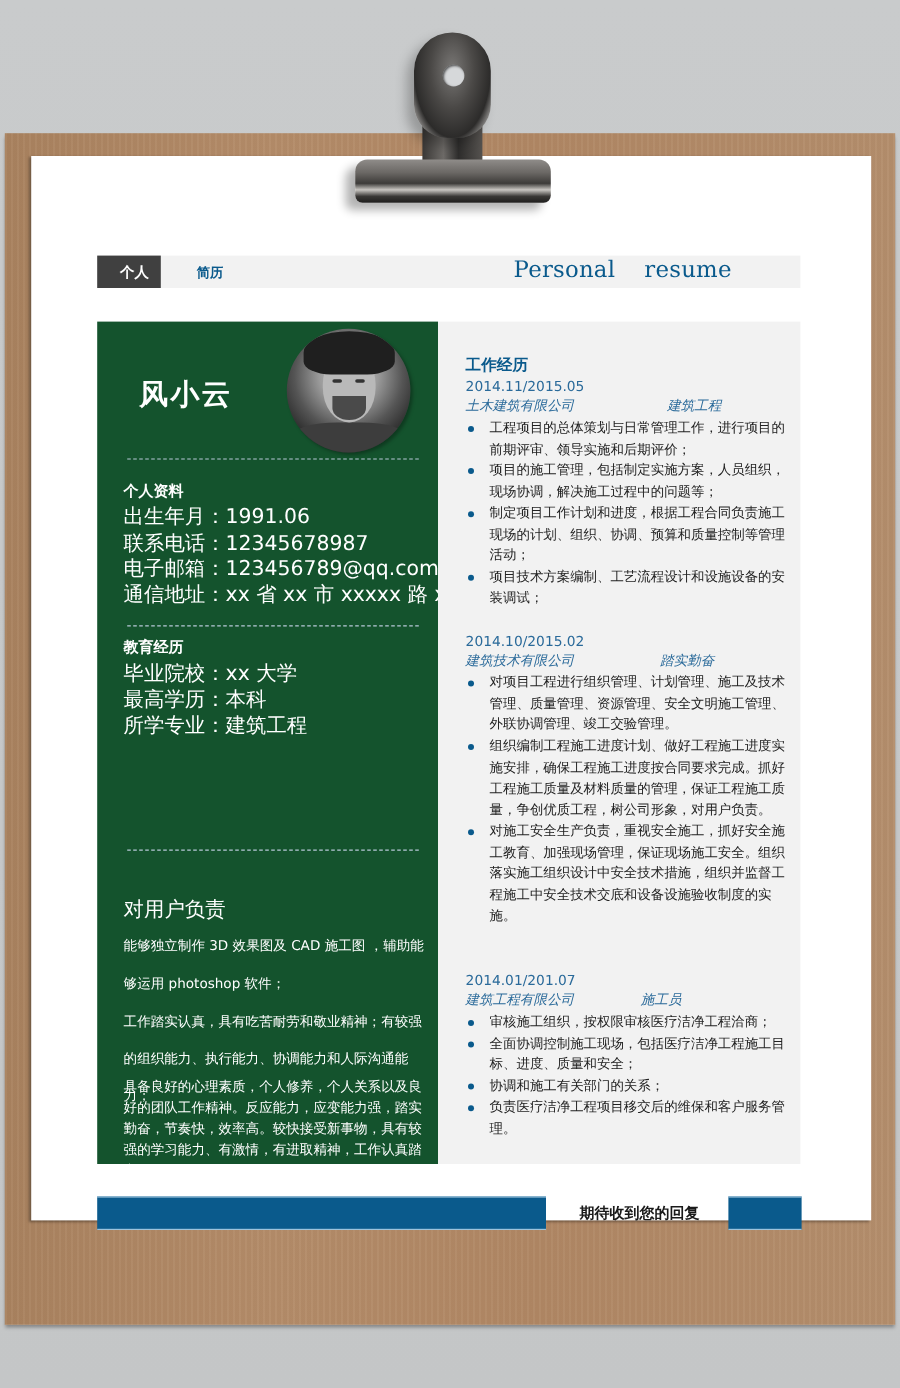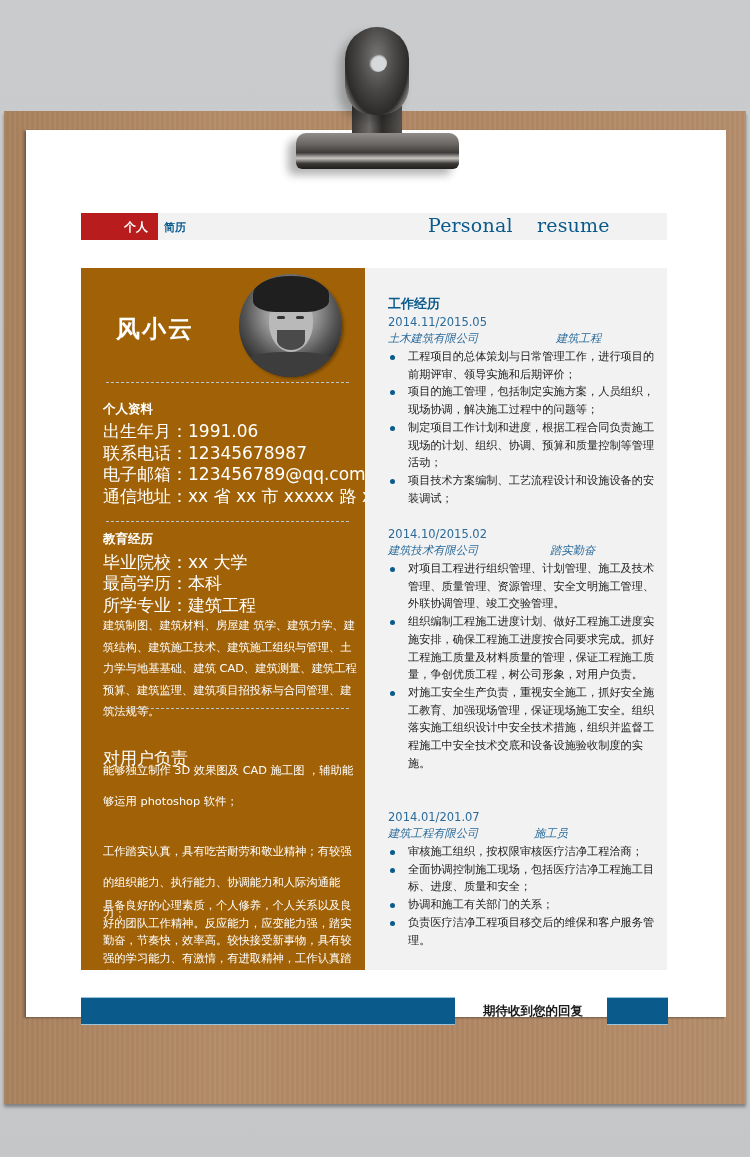--- a/index.html
+++ b/index.html
@@ -43,33 +43,33 @@
     border-radius: 6px 6px 2px 2px;
   }
   .clip-base {
     position: absolute; left: 296px; top: 133px; width: 163px; height: 36px;
     border-radius: 10px 10px 6px 6px;
     background: linear-gradient(180deg, #8f8c89 0%, #6b6865 30%, #3d3b39 55%, #c9c6c2 70%, #3a3836 85%, #1f1e1d 100%);
     box-shadow: -8px 6px 8px rgba(0,0,0,0.3);
   }
   
   .hdr { position: absolute; left: 81px; top: 213px; width: 586px; height: 27px; background: #f2f2f2; }
-  .hdr-blue { position: absolute; left: 0; top: 0; width: 77px; height: 27px; background: #b91c1c; }
+  .hdr-blue { position: absolute; left: 0; top: 0; width: 53px; height: 27px; background: #404040; }
   .hdr-blue span {
     position: absolute; right: 10px; top: 6px; color: #fff; font-size: 12px; font-weight: bold;
   }
   .hdr-sub { position: absolute; left: 83px; top: 7px; font-size: 11px; color: #0a5a8c; font-weight: bold; }
   .hdr-en {
     position: absolute; left: 347px; top: 1px; font-family: "DejaVu Serif", "Liberation Serif", serif;
     font-weight: normal; font-size: 19px; color: #0a5a8c; letter-spacing: 0.2px; word-spacing: 18px;
   }
   
   .left {
     position: absolute; left: 81px; top: 268px; width: 284px; height: 702px;
-    background: #a16207; color: #ffffff;
+    background: #14532d; color: #ffffff;
   }
   .name {
     position: absolute; left: 35px; top: 45px; font-size: 24px; font-weight: bold; letter-spacing: 2px;
   }
   .avatar {
     position: absolute; left: 158px; top: 6px; width: 103px; height: 103px; border-radius: 50%;
     overflow: hidden;
     background: radial-gradient(circle at 50% 38%, #cfcfcf 0%, #9a9a9a 30%, #555 55%, #222 80%);
     box-shadow: 2px 2px 3px rgba(0,0,0,0.3);
   }
@@ -136,26 +136,25 @@
   <div class="info-line" style="top:178px">联系电话：12345678987</div>
   <div class="info-line" style="top:199px">电子邮箱：123456789@qq.com</div>
   <div class="info-line" style="top:221px">通信地址：xx 省 xx 市 xxxxx 路 xxxx 号</div>
 
   <div class="divider" style="top:253px"></div>
 
   <div class="sec-title" style="top:263px">教育经历</div>
   <div class="info-line" style="top:287px">毕业院校：xx 大学</div>
   <div class="info-line" style="top:308px">最高学历：本科</div>
   <div class="info-line" style="top:330px">所学专业：建筑工程</div>
-  <div class="para" style="top:347px">建筑制图、建筑材料、房屋建 筑学、建筑力学、建筑结构、建筑施工技术、建筑施工组织与管理、土力学与地基基础、建筑 CAD、建筑测量、建筑工程预算、建筑监理、建筑项目招投标与合同管理、建筑法规等。</div>
 
   <div class="divider" style="top:440px"></div>
 
   <div class="info-line" style="top:483px">对用户负责</div>
-  <div class="para" style="top:487px; line-height:31px">能够独立制作 3D  效果图及 CAD 施工图 ，辅助能够运用 photoshop 软件；</div>
+  <div class="para" style="top:505px; line-height:31px">能够独立制作 3D  效果图及 CAD 施工图 ，辅助能够运用 photoshop 软件；</div>
   <div class="para" style="top:568px; line-height:31px">工作踏实认真，具有吃苦耐劳和敬业精神；有较强的组织能力、执行能力、协调能力和人际沟通能力；</div>
   <div class="para para-tight" style="top:629px">具备良好的心理素质，个人修养，个人关系以及良好的团队工作精神。反应能力，应变能力强，踏实勤奋，节奏快，效率高。较快接受新事物，具有较强的学习能力、有激情，有进取精神，工作认真踏实。</div>
 </div>
 
 <div class="right">
   <div class="r-title">工作经历</div>
 
   <div class="job" style="top:46px">
     <div class="job-date">2014.11/2015.05</div>
     <div class="job-head">

